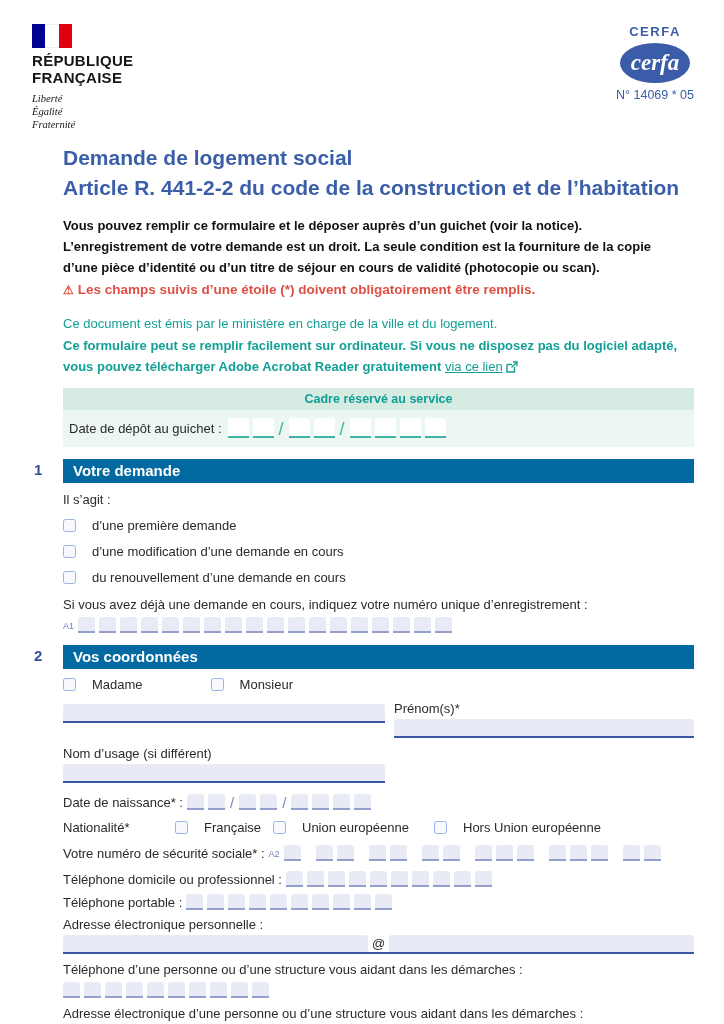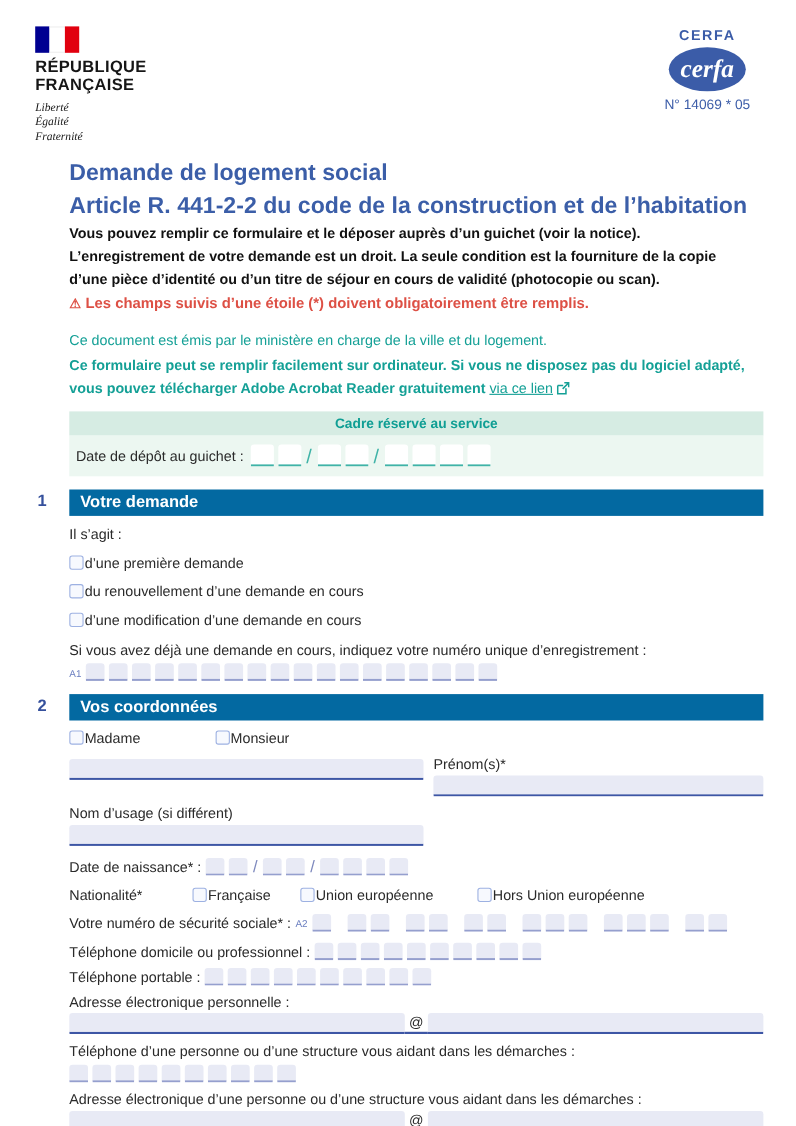--- a/index.html
+++ b/index.html
@@ -13,31 +13,31 @@
   
   .hdr{display:flex;justify-content:space-between;align-items:flex-start;}
   .marianne{padding-left:2px;}
   .flag{display:flex;width:40px;height:24px;margin-bottom:4px;}
   .flag span{flex:1;}
   .flag .b{background:#000091;}
   .flag .w{background:#ffffff;border-top:1px solid #eee;border-bottom:1px solid #eee;}
   .flag .r{background:#e1000f;}
   .rf{font-weight:bold;font-size:15px;line-height:17px;color:#161616;letter-spacing:.3px;}
   .motto{margin-top:6px;font-family:"Liberation Serif",serif;font-style:italic;font-size:10.5px;line-height:13px;color:#161616;}
-  .cerfa-blk{text-align:center;margin-right:12px;}
+  .cerfa-blk{text-align:center;margin-right:0;}
   .cerfa-word{font-size:13px;font-weight:bold;color:#3b5ca8;letter-spacing:1.5px;}
   .cerfa-oval{margin:4px auto 5px auto;width:70px;height:40px;border-radius:50%;background:#3b5ca8;
     display:flex;align-items:center;justify-content:center;
     font-family:"Liberation Serif",serif;font-style:italic;font-weight:bold;font-size:23px;color:#fff;}
   .cerfa-num{font-size:12.5px;color:#3b5ca8;}
 
   
   .title{margin-top:14px;color:#3b5ea8;font-weight:bold;font-size:21px;line-height:26px;max-width:625px;}
   .title + .title{margin-top:4px;}
-  .intro{margin-top:0;font-size:13px;font-weight:bold;color:#111;line-height:21px;max-width:620px;}
+  .intro{margin-top:14px;font-size:13px;font-weight:bold;color:#111;line-height:21px;max-width:620px;}
   .warn{margin-top:2px;font-size:13.5px;font-weight:bold;color:#dd5045;line-height:20px;}
   .warn .tri{font-size:12px;margin-right:4px;}
   .ministry{margin-top:14px;font-size:13px;color:#14a096;line-height:19px;}
   .software{margin-top:2px;font-size:13px;font-weight:bold;color:#14a096;line-height:21px;max-width:630px;}
   .software a{color:#14a096;font-weight:normal;text-decoration:underline;cursor:pointer;text-align:center;}
   .ext-ico{display:inline-block;vertical-align:-2px;margin-left:3px;}
 
   
   .service{margin-top:9px;}
   .service-banner{background:#d6ece3;color:#0f9e94;font-weight:bold;font-size:12.5px;text-align:center;padding:4px 0;}
@@ -55,21 +55,21 @@
 
   
   .sec{position:relative;margin-top:12px;}
   .sec-num{position:absolute;left:-29px;top:2px;color:#35509c;font-weight:bold;font-size:15px;}
   .sec-banner{background:#0369a1;color:#fff;font-weight:bold;font-size:15px;padding:3px 10px 4px 10px;}
 
   
   .lbl{font-size:13px;color:#2a2a2a;}
   .row{display:flex;align-items:flex-end;gap:4px;margin-top:8px;flex-wrap:nowrap;}
   .row.c{align-items:flex-end;}
-  .cb-row{display:flex;align-items:center;gap:1px;margin-top:11px;cursor:pointer;}
+  .cb-row{display:flex;align-items:center;gap:16px;margin-top:11px;cursor:pointer;}
   .checkbox{display:inline-block;width:13px;height:13px;box-sizing:border-box;border:1.5px solid #9db1e2;
     border-radius:2.5px;background:#f7f9fe;flex:0 0 auto;}
   .tag{font-size:9px;color:#6b7fc0;padding-bottom:2px;}
 
   .field{height:17px;background:#e8eaf5;border-radius:3px 3px 0 0;border-bottom:2px solid #3d56a5;}
   .two-col{display:flex;justify-content:space-between;margin-top:9px;}
   .col-l{width:322px;}
   .col-r{width:300px;}
   .two-col .field{margin-top:3px;}
   .email-line{display:flex;align-items:flex-end;margin-top:3px;}
@@ -147,25 +147,25 @@
     </div>
 
     <div class="lbl" style="margin-top:9px;">Il s’agit :</div>
 
     <div class="cb-row">
       <span class="checkbox"></span>
       <span class="lbl">d’une première demande</span>
     </div>
     <div class="cb-row">
       <span class="checkbox"></span>
-      <span class="lbl">du renouvellement d’une demande en cours</span>
+      <span class="lbl">d’une modification d’une demande en cours</span>
     </div>
     <div class="cb-row">
       <span class="checkbox"></span>
-      <span class="lbl">d’une modification d’une demande en cours</span>
+      <span class="lbl">du renouvellement d’une demande en cours</span>
     </div>
 
     <div class="lbl" style="margin-top:12px;">Si vous avez déjà une demande en cours, indiquez votre numéro unique d’enregistrement :</div>
     <div class="row" style="margin-top:5px;">
       <span class="tag">A1</span>
       <span class="boxes">
           <span class="cbox"></span>
           <span class="cbox"></span>
           <span class="cbox"></span>
           <span class="cbox"></span>

